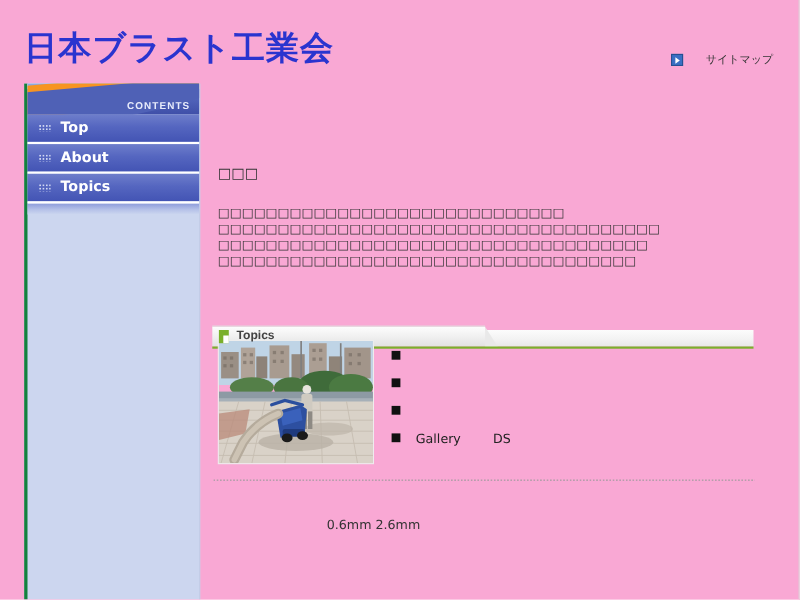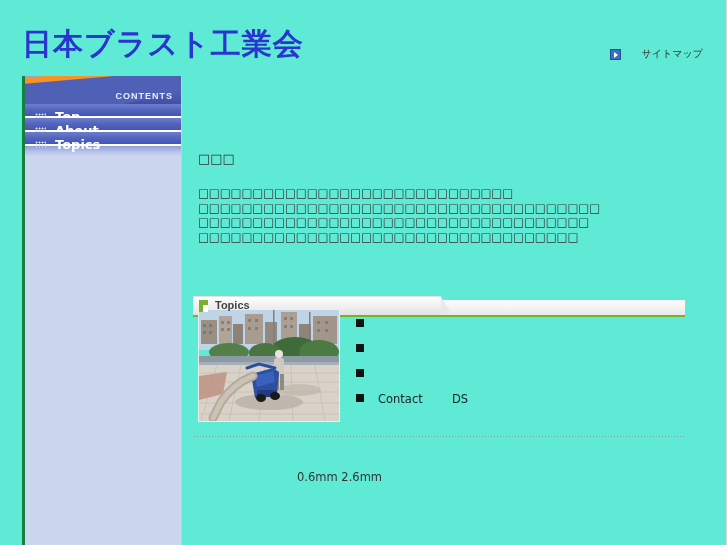--- a/index.html
+++ b/index.html
@@ -14,21 +14,21 @@
     overflow: hidden;
     position: relative;
   }
 
   
   .page {
     position: absolute;
     left: 0; top: 0;
     width: 727px;
     height: 545px;
-    background: #5eead4;
+    background: #f9a8d4;
     border-right: 1px solid #d8d8d8;
     box-sizing: border-box;
   }
 
   
   .header {
     position: absolute;
     left: 0; top: 0;
     width: 727px;
     height: 72px;
@@ -130,21 +130,21 @@
     font-weight: bold;
     color: #e8ecfb;
     letter-spacing: 1px;
     z-index: 4;
   }
   .nav-list {
     width: 100%;
   }
   .nav-item {
     position: relative;
-    height: 14px;
+    height: 27px;
     line-height: 25px;
     background: linear-gradient(180deg, #6e7ecb 0%, #5566c0 45%, #4354b4 100%);
     border-bottom: 2px solid #ffffff;
     color: #ffffff;
     font-size: 13px;
     font-weight: bold;
     padding-left: 30px;
     box-sizing: border-box;
     cursor: pointer;
     white-space: nowrap;
@@ -479,21 +479,21 @@
       <div class="topic-item">
         <span class="topic-bullet"></span>
         <span class="topic-text"></span>
       </div>
       <div class="topic-item">
         <span class="topic-bullet"></span>
         <span class="topic-text"></span>
       </div>
       <div class="topic-item">
         <span class="topic-bullet"></span>
-        <span class="topic-text">Contact        DS</span>
+        <span class="topic-text">Gallery        DS</span>
       </div>
     </div>
 
   </div>
 
   <div class="dotted-divider"></div>
   <div class="footnote">0.6mm 2.6mm</div>
 
 </div>
 

